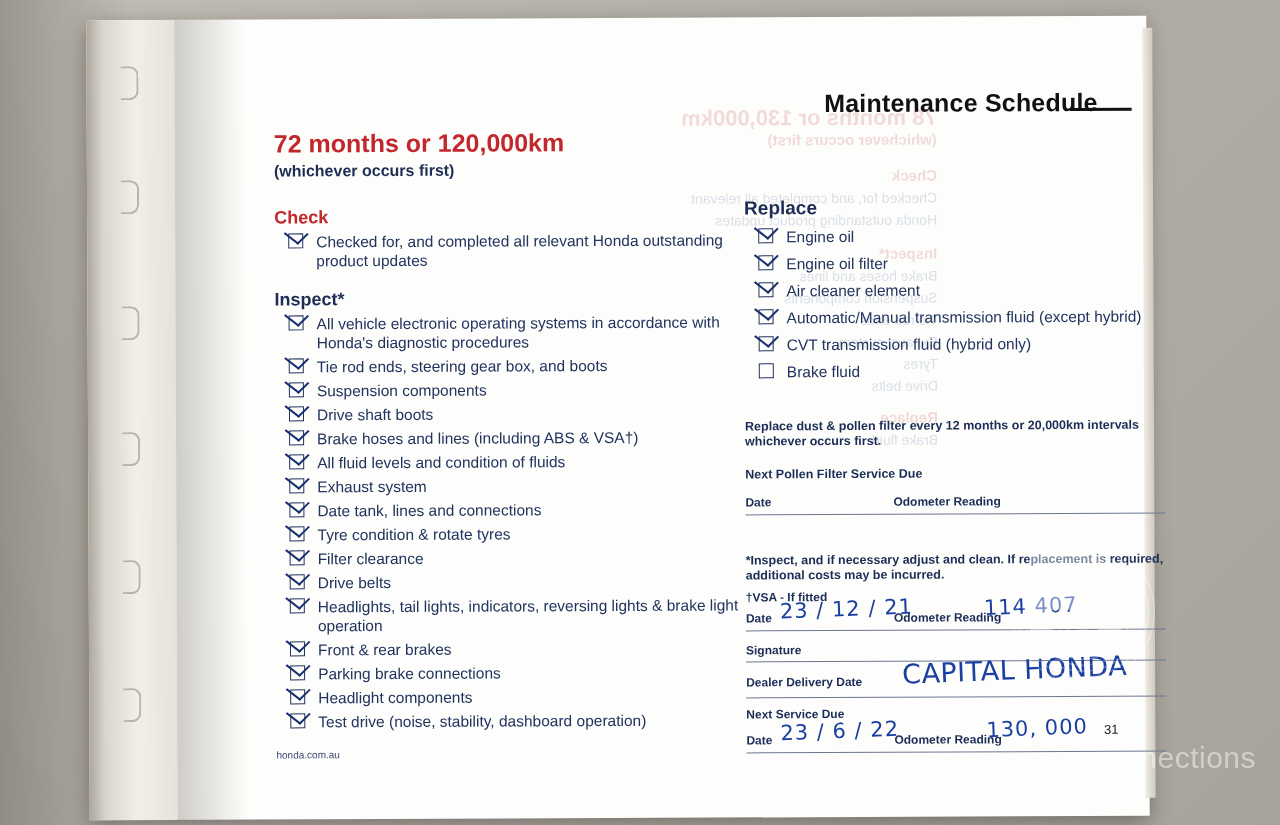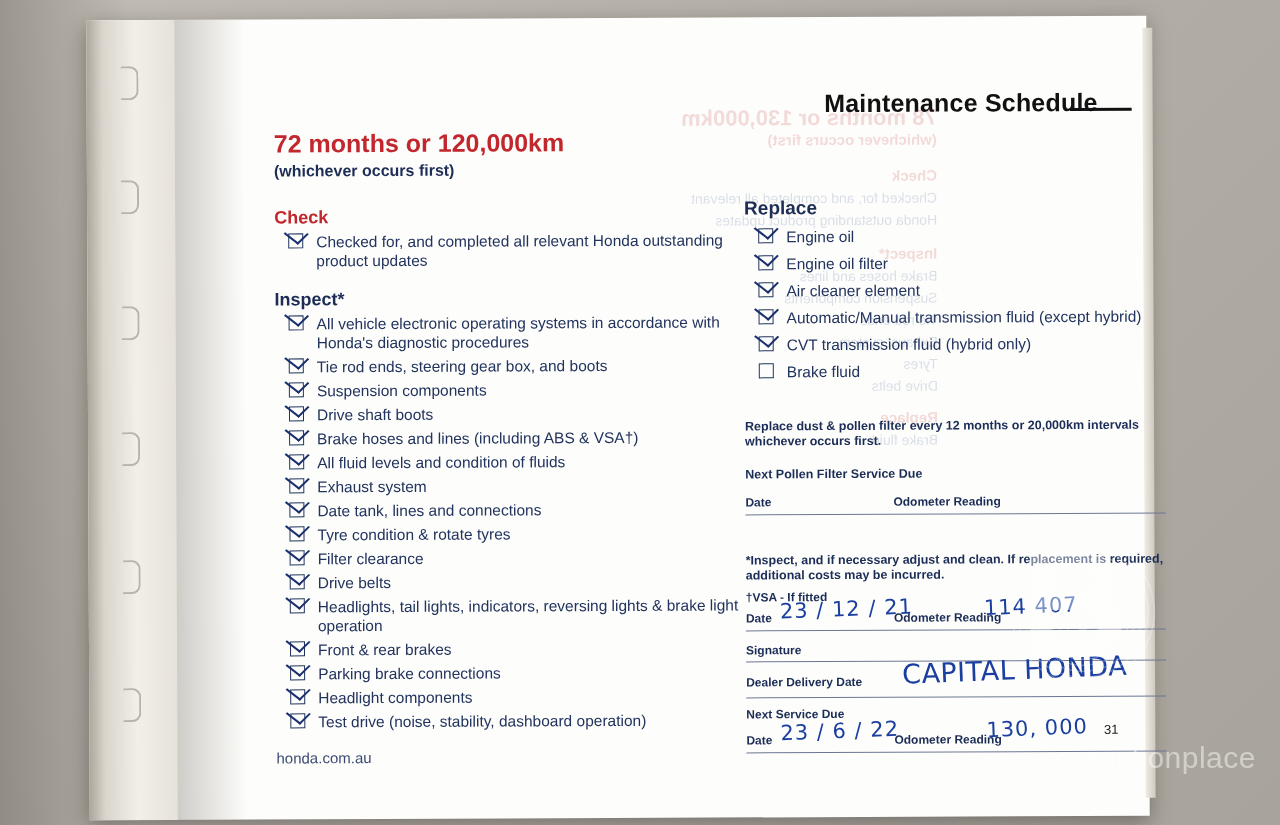--- a/index.html
+++ b/index.html
@@ -242,21 +242,21 @@
   }
   .hand.big {
     font-size: 27px;
     letter-spacing: .5px;
   }
 
   #honda-url {
     position: absolute;
     left: 92px;
     top: 700px;
-    font-size: 15px;
+    font-size: 10px;
     color: #3b4a72;
   }
   #page-num {
     position: absolute;
     right: 26px;
     top: 676px;
     font-size: 13px;
     color: #222;
   }
 
@@ -449,16 +449,16 @@
       <div class="rule" style="left:562px; top:705px"></div>
 
       <div id="honda-url">honda.com.au</div>
       <div id="page-num">31</div>
     </div>
   </div>
 
   <div id="watermark">
     <div id="wm-fp"></div>
     <div id="wm-b">B</div>
-    <div id="wm-auction">auctionplace</div>
+    <div id="wm-auction">connections</div>
   </div>
 
 </div>
 
 </body></html>

